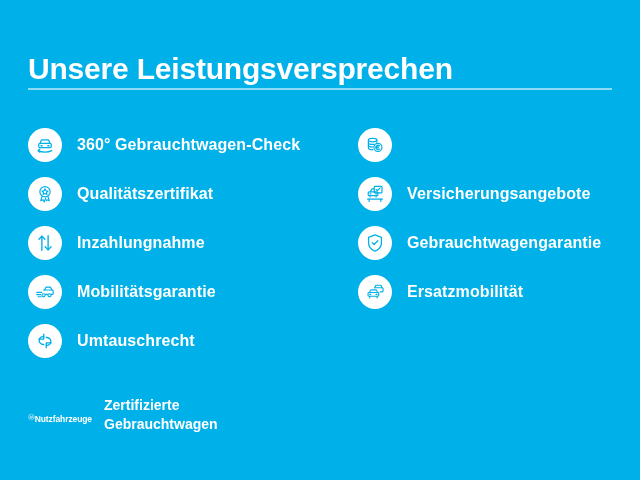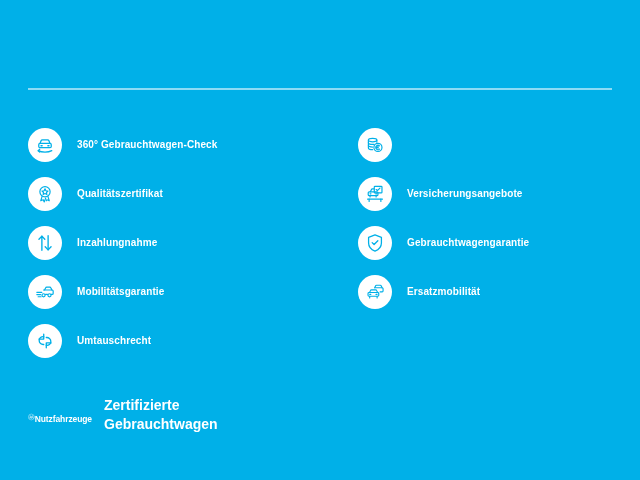--- a/index.html
+++ b/index.html
@@ -78,21 +78,21 @@
   }
 
   .benefit-icon svg {
     width: 22px;
     height: 22px;
     display: block;
   }
 
   .benefit-label {
     margin-left: 15px;
-    font-size: 10px;
+    font-size: 16px;
     font-weight: 600;
     color: #FFFFFF;
     white-space: nowrap;
     letter-spacing: 0.1px;
   }
 
   
   .brand {
     position: absolute;
     left: 28px;
@@ -132,20 +132,21 @@
     line-height: 1.33;
     color: #FFFFFF;
   }
   .brand-text span { display: block; white-space: nowrap; }
 </style>
 </head>
 <body>
 
 <div class="slide">
 
+  <h1 class="page-title">Unsere Leistungsversprechen</h1>
 
   <div class="title-divider"></div>
 
   <div class="benefits">
 
     <div class="benefit">
       <span class="benefit-icon">
         <svg viewBox="0 0 24 24" fill="none" stroke="#00B0E8" stroke-width="1.4" stroke-linecap="round" stroke-linejoin="round">
           <path d="M6.6 10.3l1.1-2.9a1.6 1.6 0 0 1 1.5-1h5.6a1.6 1.6 0 0 1 1.5 1l1.1 2.9"></path>
           <rect x="5.2" y="10.3" width="13.6" height="4.6" rx="1.3"></rect>

